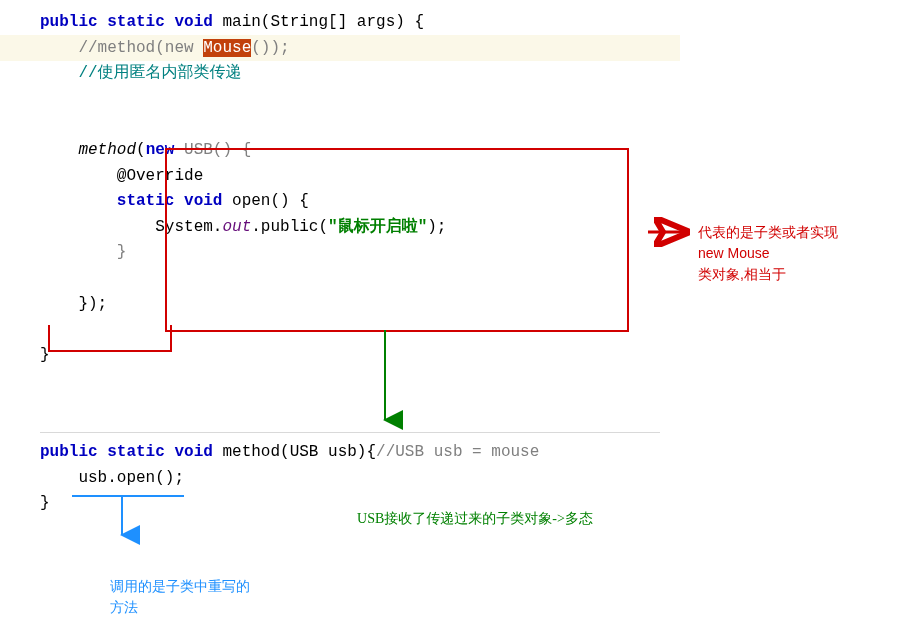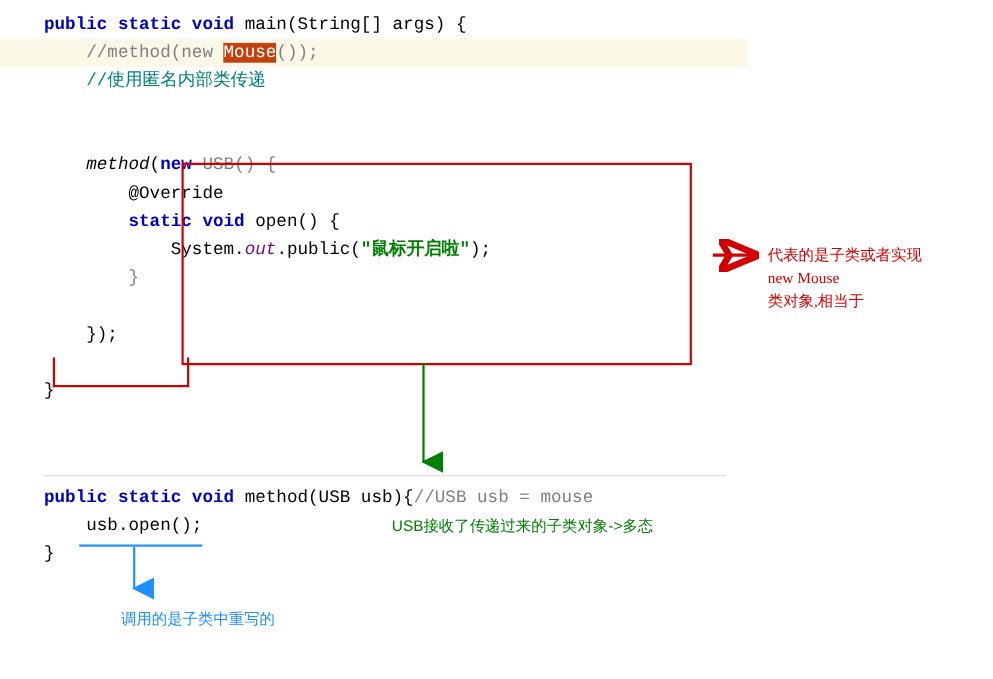--- a/index.html
+++ b/index.html
@@ -39,37 +39,38 @@
     color: #fff;
   }
   .redbox {
     position: absolute;
     border: 2px solid #d10000;
     pointer-events: none;
   }
   .arrow-red {
     position: absolute;
     color: #d10000;
-    font-family: Liberation Serif, serif;
+    font-family: Liberation Sans, sans-serif;
     font-size: 14px;
     line-height: 1.5;
   }
   .annot-green {
     position: absolute;
     color: #008000;
     font-family: Arial, sans-serif;
     font-size: 14px;
     text-align: center;
   }
   .annot-blue {
     position: absolute;
     color: #1e90ff;
     font-family: Arial, sans-serif;
     font-size: 14px;
     line-height: 1.5;
+    margin-top: 24px;
   }
   .hr-line {
     position: absolute;
     height: 1px;
     background: #d9d9d9;
   }
   .blue-underline {
     position: absolute;
     height: 2px;
     background: #1e90ff;
@@ -129,26 +130,27 @@
 </div>
 
 <svg class="overlay">
   <defs>
     <marker id="gah" markerWidth="10" markerHeight="10" refX="5" refY="9" orient="auto">
       <path d="M0,0 L10,0 L5,10 Z" fill="#008000"></path>
     </marker>
   </defs>
   <line x1="385" y1="330" x2="385" y2="420" stroke="#008000" stroke-width="2" marker-end="url(#gah)"></line>
 </svg>
-<div class="annot-green" style="left:330px; top:470px; width:290px;">USB接收了传递过来的子类对象-&gt;多态</div>
+<div class="annot-green" style="left:330px; top:510px; width:290px;font-family:Liberation Serif, serif;">USB接收了传递过来的子类对象-&gt;多态</div>
 
 <div class="blue-underline" style="left:72px; top:495px; width:112px;"></div>
 <svg class="overlay">
   <defs>
     <marker id="bah" markerWidth="10" markerHeight="10" refX="5" refY="9" orient="auto">
       <path d="M0,0 L10,0 L5,10 Z" fill="#1e90ff"></path>
     </marker>
   </defs>
   <line x1="122" y1="497" x2="122" y2="535" stroke="#1e90ff" stroke-width="2" marker-end="url(#bah)"></line>
 </svg>
 <div class="annot-blue" style="left:110px; top:552px; width:180px;">
   <div>调用的是子类中重写的</div>
+  <div>方法</div>
 </div>
 
 </body></html>

